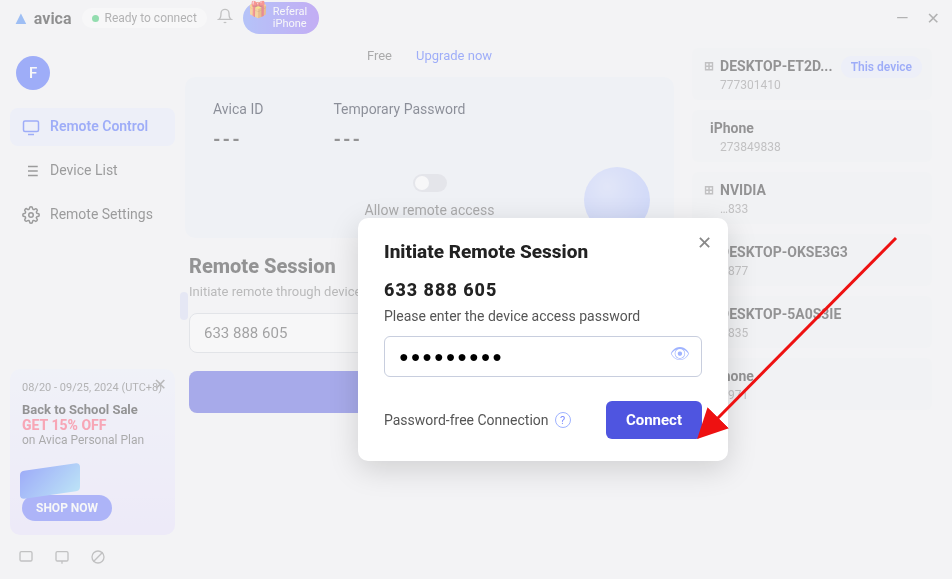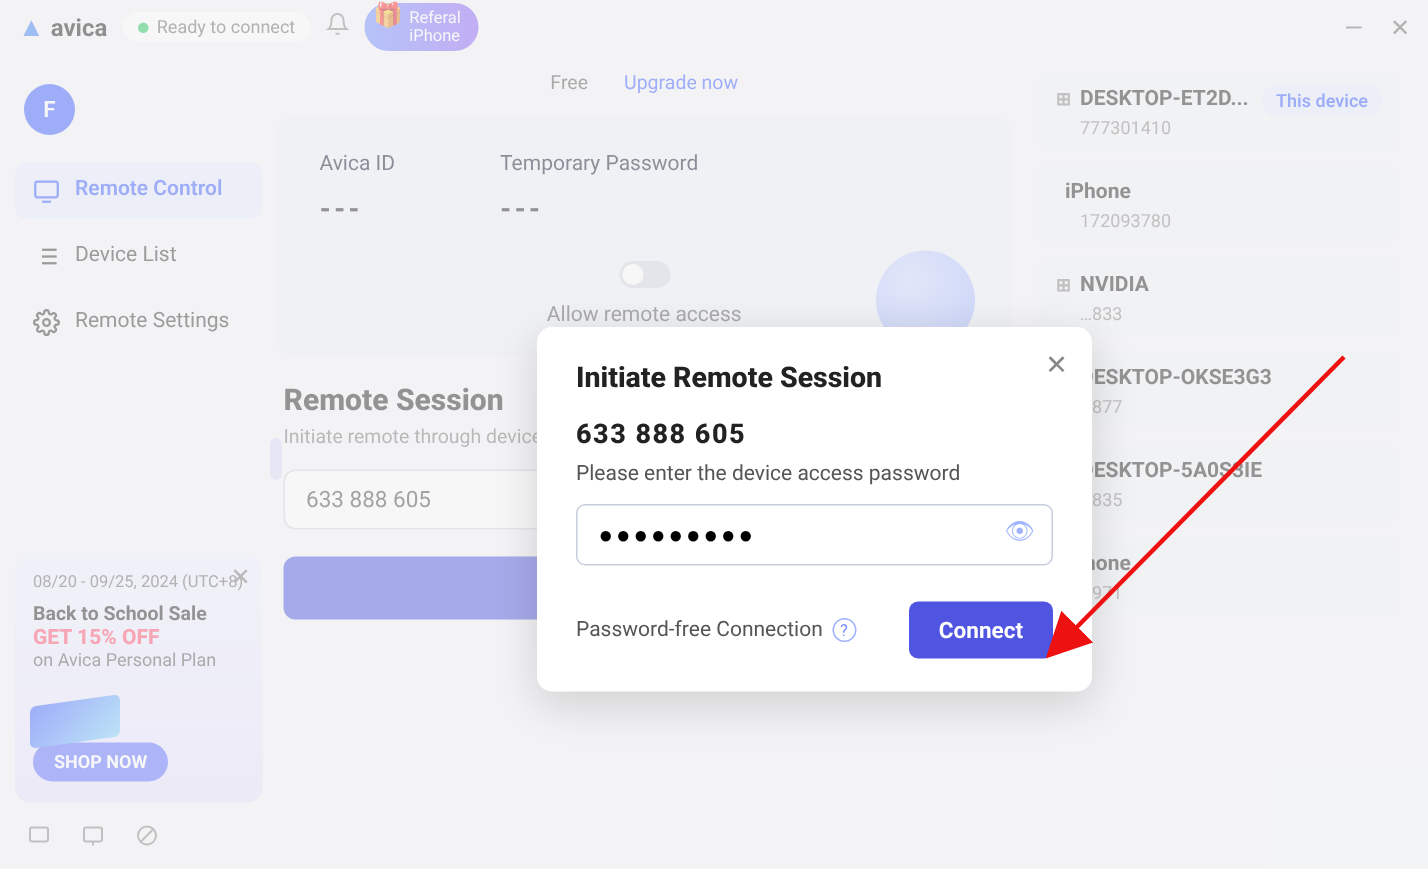--- a/index.html
+++ b/index.html
@@ -207,21 +207,21 @@
             <span class="dev-icon">⊞</span>
             <span>DESKTOP-ET2D...</span>
           </div>
         <div class="id">777301410</div>
       </div>
       <div class="session-item">
         <div class="name">
             <span class="dev-icon"></span>
             <span>iPhone</span>
           </div>
-        <div class="id">172093780</div>
+        <div class="id">273849838</div>
       </div>
       <div class="session-item">
         <div class="name">
             <span class="dev-icon">⊞</span>
             <span>NVIDIA</span>
           </div>
         <div class="id">…833</div>
       </div>
       <div class="session-item">
         <div class="name">

